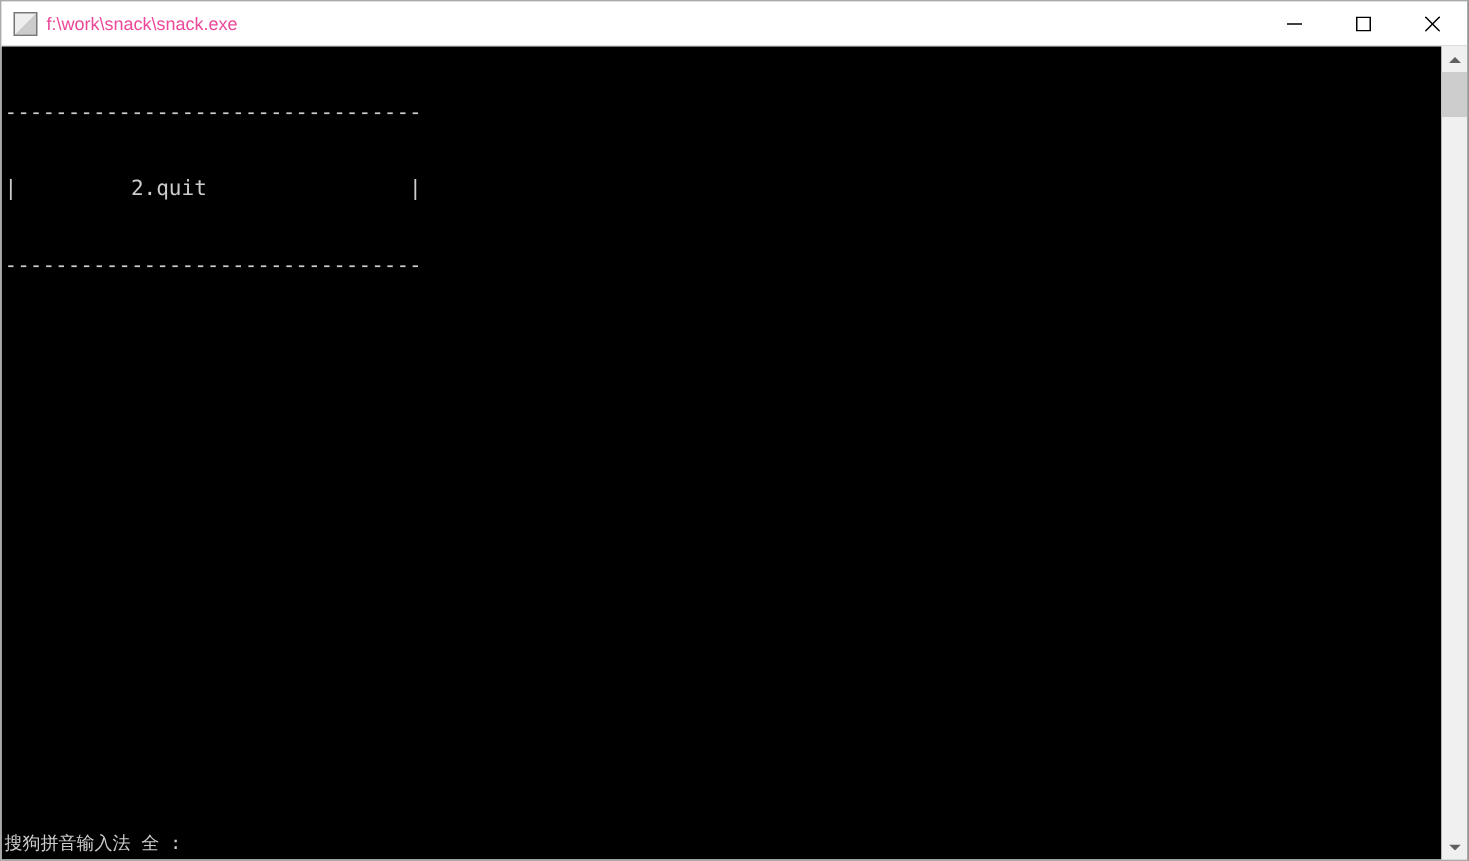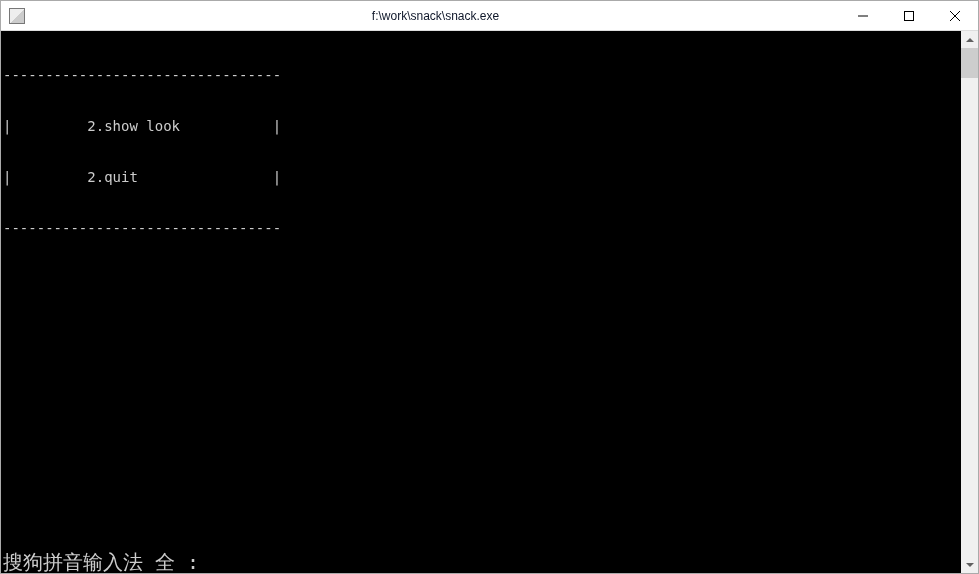--- a/index.html
+++ b/index.html
@@ -26,23 +26,22 @@
       width: 16px;
       height: 16px;
       margin: 0 6px 0 8px;
       display: inline-block;
       border: 1px solid #777;
       background: linear-gradient(135deg, #eee 50%, #ccc 50%);
     }
     .titlebar-title {
       flex: 1;
       font-size: 12px;
-      color: #0f172a;
+      color: #ec4899;
       line-height: 30px;
-      text-align: center;
     }
     .window-controls {
       display: flex;
       height: 100%;
     }
     .window-btn {
       width: 46px;
       height: 100%;
       display: flex;
       align-items: center;
@@ -94,21 +93,21 @@
       width: 17px;
       height: 30px;
       background: #cdcdcd;
     }
     .ime-status {
       position: absolute;
       bottom: 2px;
       left: 2px;
       color: #ccc;
       font-family: "NSimSun", "SimSun", monospace;
-      font-size: 20px;
+      font-size: 12px;
     }
     .menu-line {
       white-space: pre;
     }
   </style>
 </head>
 <body>
 
 <div class="titlebar">
   <span class="titlebar-icon"></span>
@@ -129,21 +128,20 @@
           <line x1="0" y1="0" x2="10" y2="10" stroke="#000" stroke-width="1"></line>
           <line x1="10" y1="0" x2="0" y2="10" stroke="#000" stroke-width="1"></line>
         </svg>
     </div>
   </div>
 </div>
 
 <div class="console-wrapper">
   <div class="console">
     <div class="menu-line">---------------------------------</div>
-    <div class="menu-line">|         2.show look           |</div>
     <div class="menu-line">|         2.quit                |</div>
     <div class="menu-line">---------------------------------</div>
     <div class="menu-line"></div>
     <div class="ime-status">搜狗拼音输入法 全 :</div>
   </div>
   <div class="scrollbar">
     <div class="scroll-arrow up">
       <svg width="8" height="4" viewBox="0 0 8 4">
           <polygon points="4,0 8,4 0,4" fill="#606060"></polygon>
         </svg>

